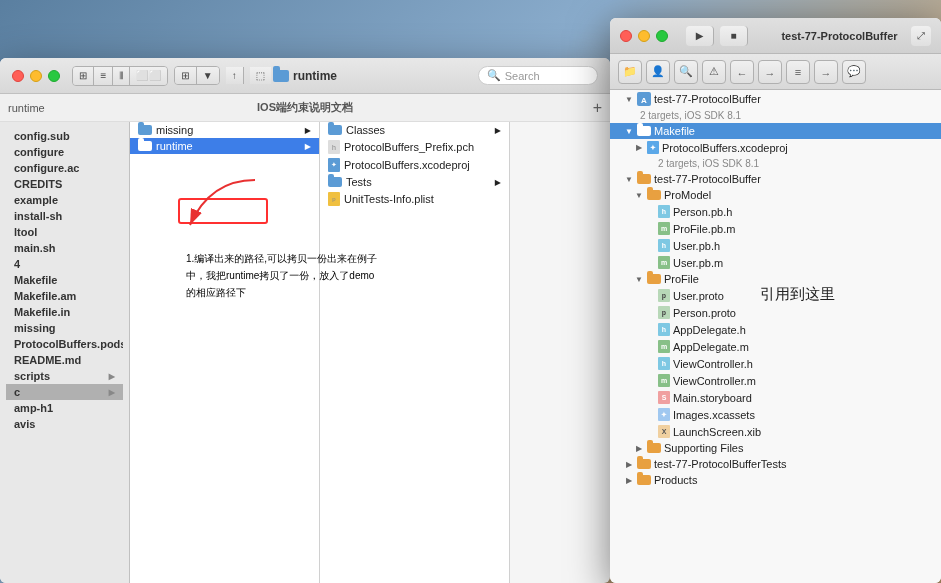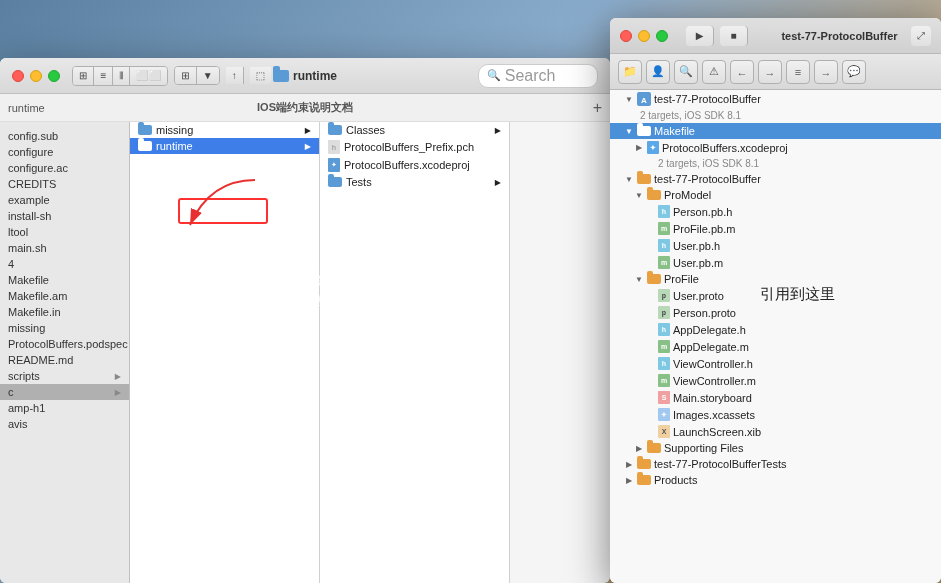--- a/index.html
+++ b/index.html
@@ -139,21 +139,22 @@
     
     .finder-sidebar {
       width: 130px;
       background: #e8e8e8;
       border-right: 1px solid #c0c0c0;
       overflow-y: auto;
       padding: 4px 0;
     }
 
     .sidebar-section {
-      padding: 2px 0;
+      padding: 2px 6px;
+      font-weight: bold;
     }
 
     .sidebar-item {
       padding: 2px 8px;
       font-size: 11px;
       color: #333;
       cursor: pointer;
       white-space: nowrap;
       overflow: hidden;
       text-overflow: ellipsis;
@@ -411,22 +412,22 @@
     .annotation-box {
       position: absolute;
       top: 250px;
       left: 186px;
       width: 195px;
       pointer-events: none;
       z-index: 10;
     }
 
     .annotation-box p {
-      font-size: 12px;
-      color: #ffffff;
+      font-size: 10px;
+      color: #000000;
       line-height: 1.7;
     }
 
     
     .red-outline {
       position: absolute;
       top: 198px;
       left: 178px;
       width: 90px;
       height: 26px;
@@ -484,21 +485,21 @@
       </div>
       <button class="toolbar-btn">↑</button>
       <button class="toolbar-btn">⬚</button>
     </div>
     <div class="finder-title">
       <div class="folder-icon-sm"></div>
       <span>runtime</span>
     </div>
     <div class="search-box">
       <span>🔍</span>
-      <span style="font-size:16px;color:#999;">Search</span>
+      <span style="font-size:11px;color:#999;">Search</span>
     </div>
   </div>
 
   <div class="finder-header-bar">
     <span>runtime</span>
     <span style="position:absolute;left:50%;transform:translateX(-50%);font-weight:700;">IOS端约束说明文档</span>
     <span style="cursor:pointer;font-size:16px;color:#666;">+</span>
   </div>
 
   <div class="finder-content">
@@ -594,20 +595,24 @@
         </div>
         <div class="column-item">
           <div class="col-file-icon blue">✦</div>
           <span class="item-name">ProtocolBuffers.xcodeproj</span>
         </div>
         <div class="column-item">
           <div class="col-folder-icon"></div>
           <span class="item-name">Tests</span>
           <span class="chevron">▶</span>
         </div>
+        <div class="column-item">
+          <div class="col-file-icon" style="background:#f0c040;font-size:6px;">p</div>
+          <span class="item-name">UnitTests-Info.plist</span>
+        </div>
       </div>
 
     </div>
 
   </div>
 
 </div>
 
 <div class="annotation-box">
   <p>1.编译出来的路径,可以拷贝一份出来在例子中，我把runtime拷贝了一份，放入了demo的相应路径下</p>

